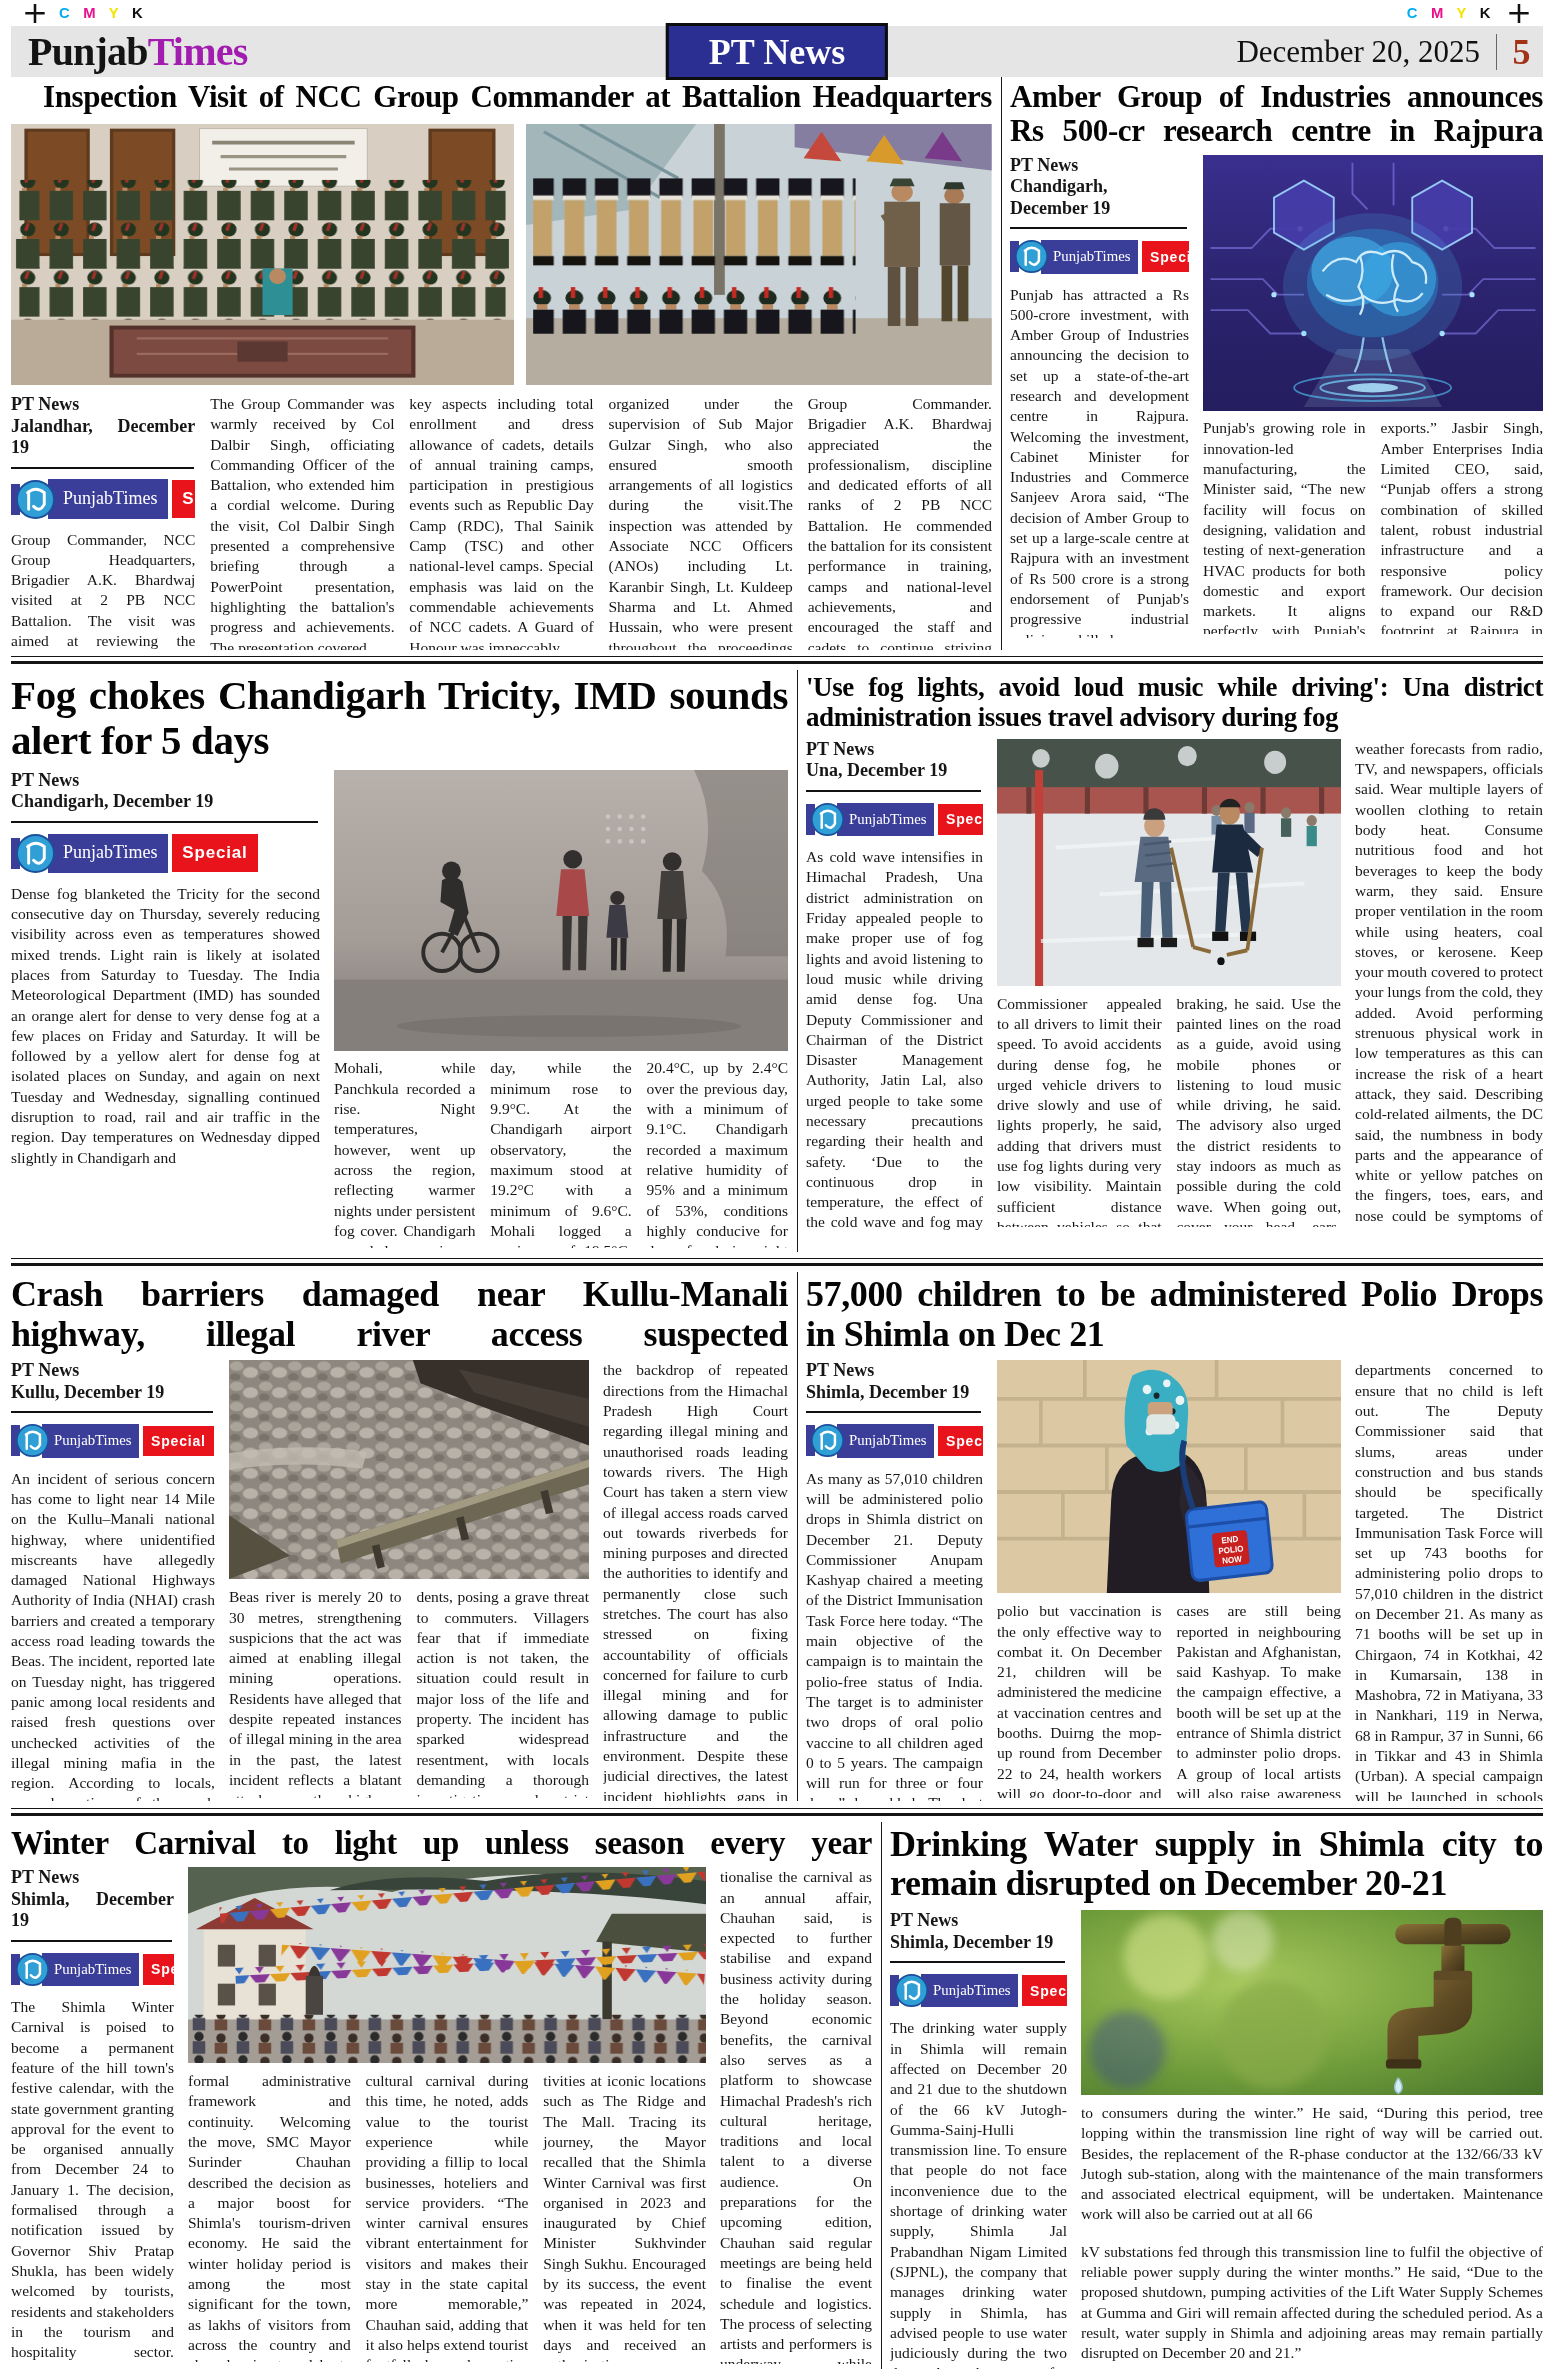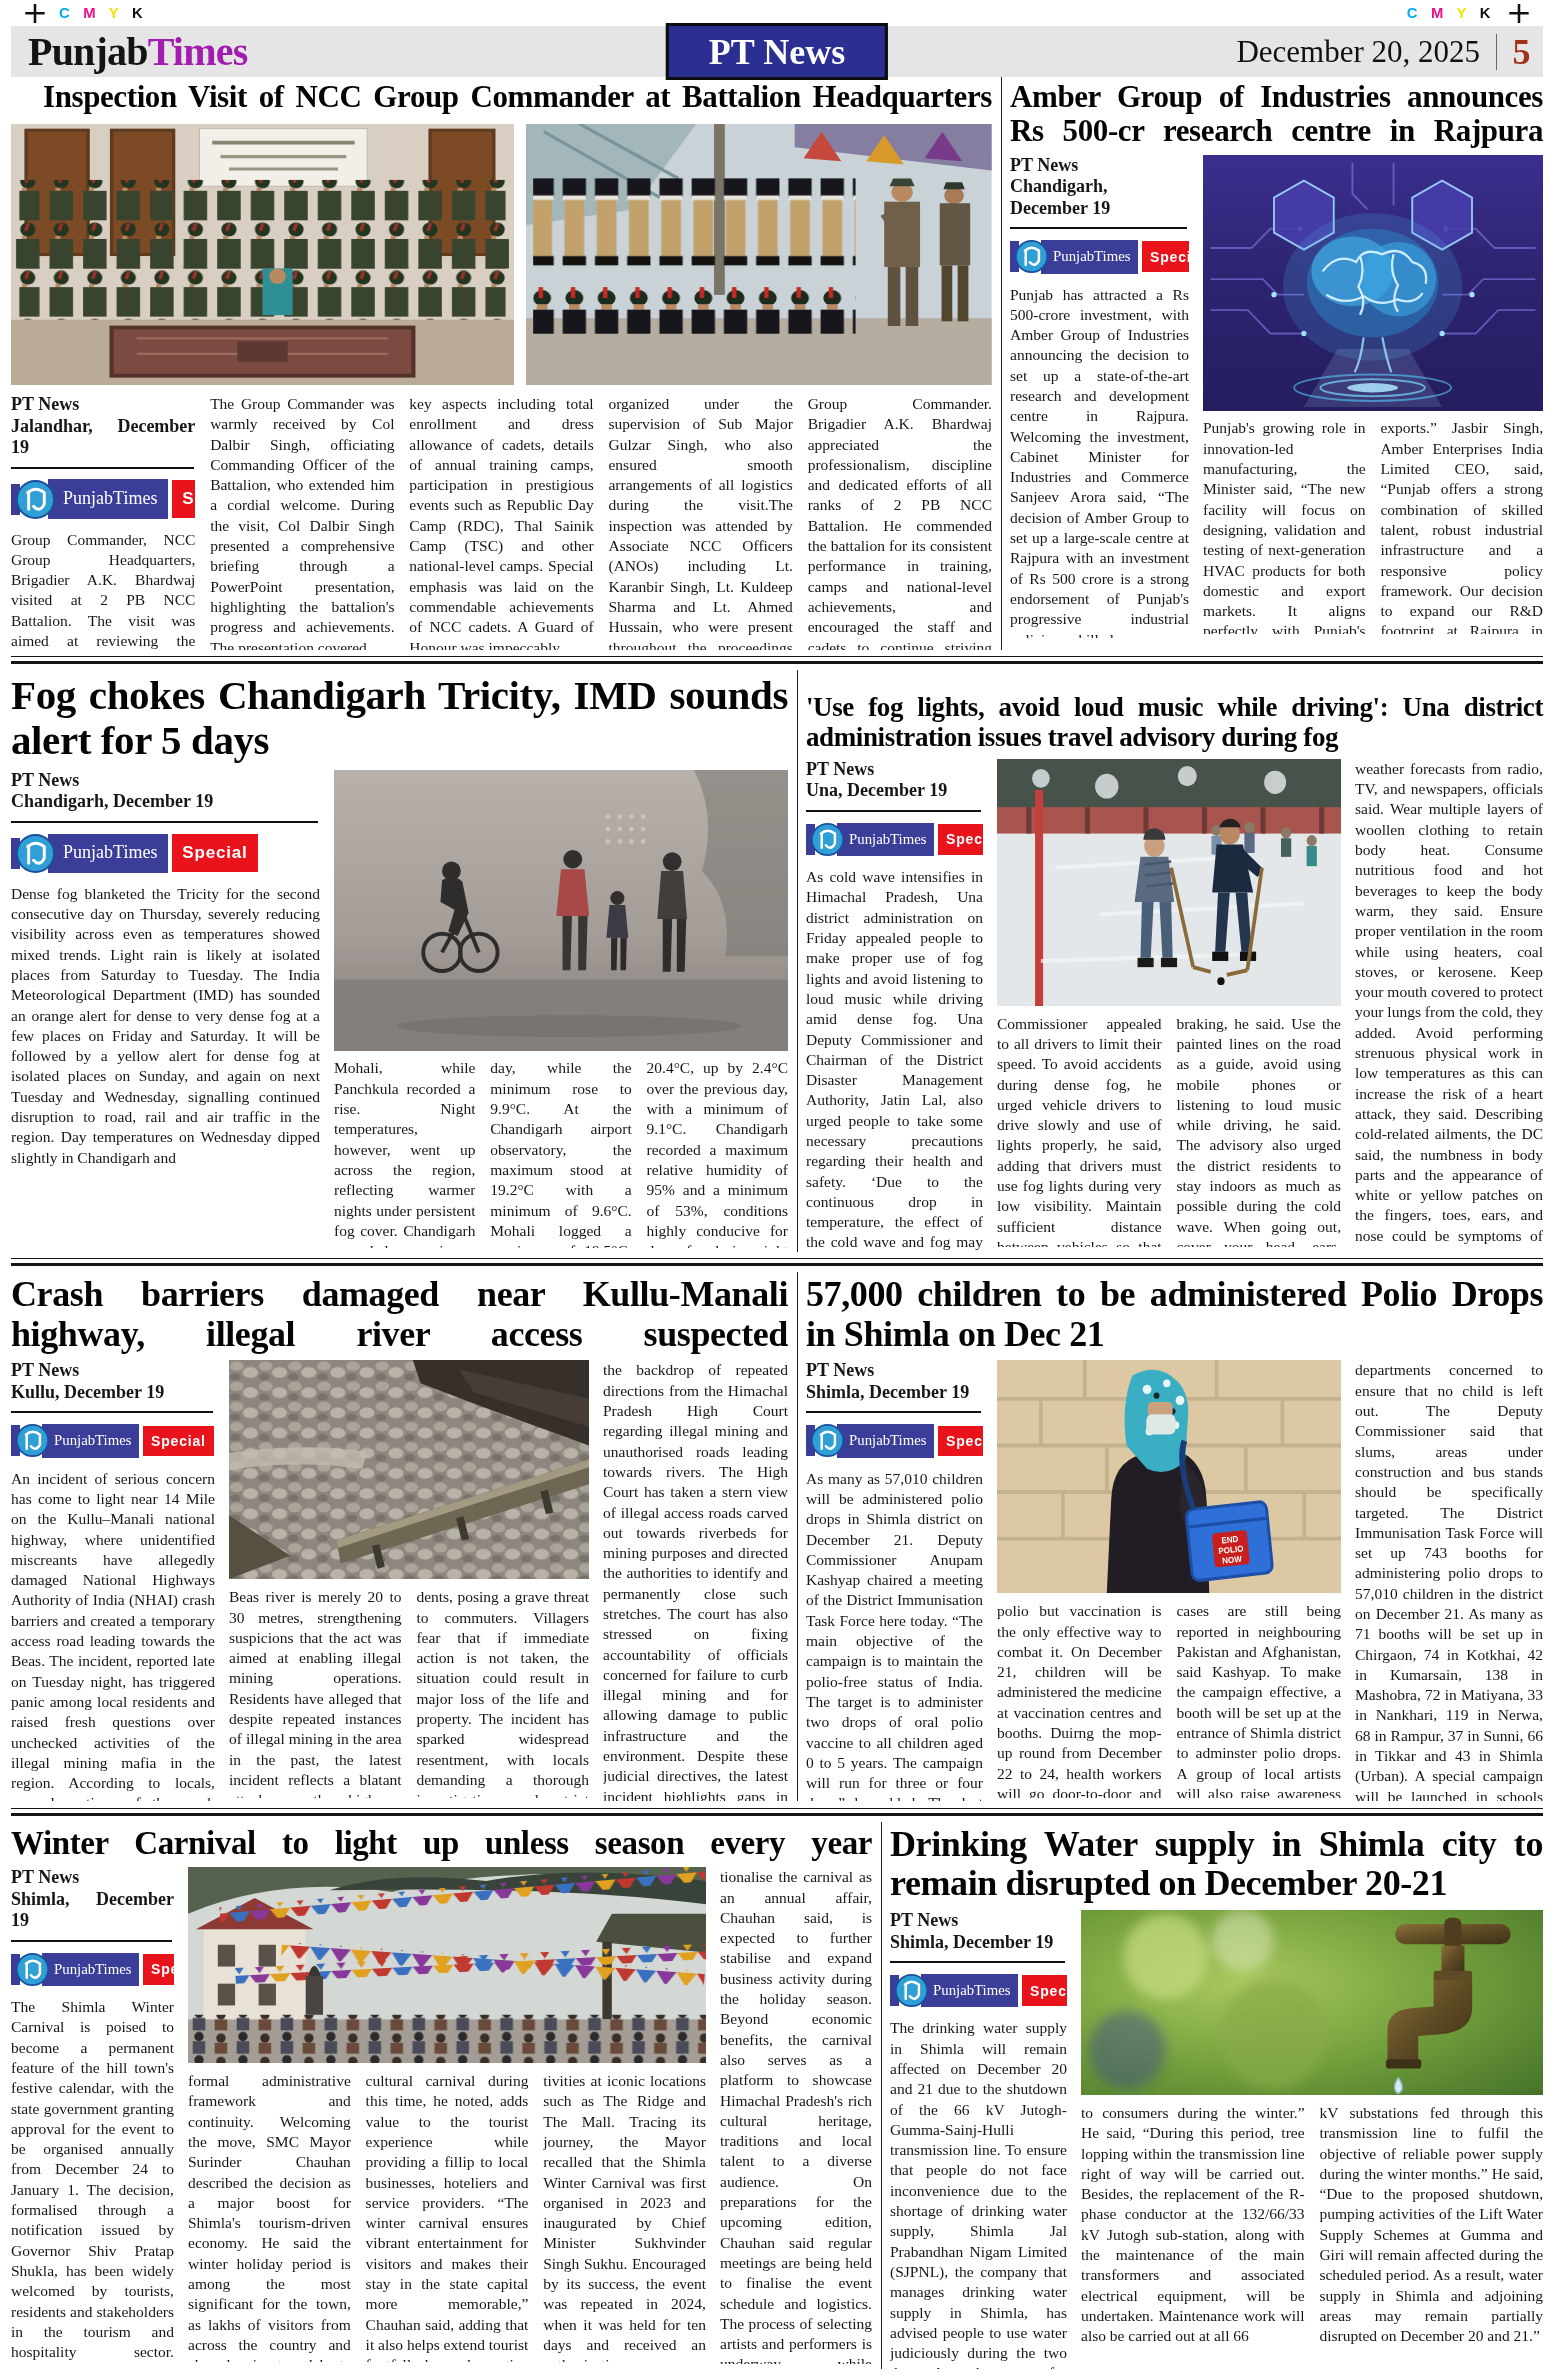--- a/index.html
+++ b/index.html
@@ -58,40 +58,40 @@
   .ncc-photos .ph2{flex:1;}
   .ncc-cols{height:256px;}
   .a-amber{flex:1;display:flex;flex-direction:column;}
   .amber-grid{display:grid;grid-template-columns:179px 1fr;column-gap:14px;height:483px;}
   .amber-right .photo{height:256px;margin-bottom:7.8px;}
   .amber-right .cols{height:216px;}
   .a-fog{width:777px;flex:none;}
   .fog-grid{display:grid;grid-template-columns:309px 1fr;column-gap:14px;height:482px;}
   .fog-right .photo{height:281px;margin-bottom:7.8px;}
   .fog-right .cols{height:190px;}
-  .a-una{flex:1;margin-top:20px;}
+  .a-una{flex:1;}
   .una-grid{display:grid;grid-template-columns:177px 1fr 188px;column-gap:14px;height:491px;}
   .una-mid .photo{height:247px;margin-bottom:7.8px;}
   .una-mid .cols{height:233px;}
   .a-crash{width:777px;flex:none;}
   .crash-grid{display:grid;grid-template-columns:204px 1fr 185px;column-gap:14px;height:441px;}
   .crash-mid .photo{height:219px;margin-bottom:7.8px;}
   .crash-mid .cols{height:211px;}
   .a-polio{flex:1;}
   .polio-grid{display:grid;grid-template-columns:177px 1fr 188px;column-gap:14px;height:441px;}
   .polio-mid .photo{height:233px;margin-bottom:7.8px;}
   .polio-mid .cols{height:197px;}
   .a-carn{width:861px;flex:none;}
   .carn-grid{display:grid;grid-template-columns:163px 1fr 152px;column-gap:14px;height:497px;}
   .carn-mid .photo{height:196px;margin-bottom:7.8px;}
   .carn-mid .cols{height:291px;}
   .a-water{flex:1;}
   .water-grid{display:grid;grid-template-columns:177px 1fr;column-gap:14px;height:459px;}
   .water-right .photo{height:185px;margin-bottom:7.8px;}
-  .water-right .cols{height:263px;}
+  .water-right .cols{height:263px;flex-direction:column;}
 </style>
 </head>
 <body>
 
 <div class="page">
 
   <div class="press-row">
     <div class="press-group">
       <span class="register">+</span>
       <span>

